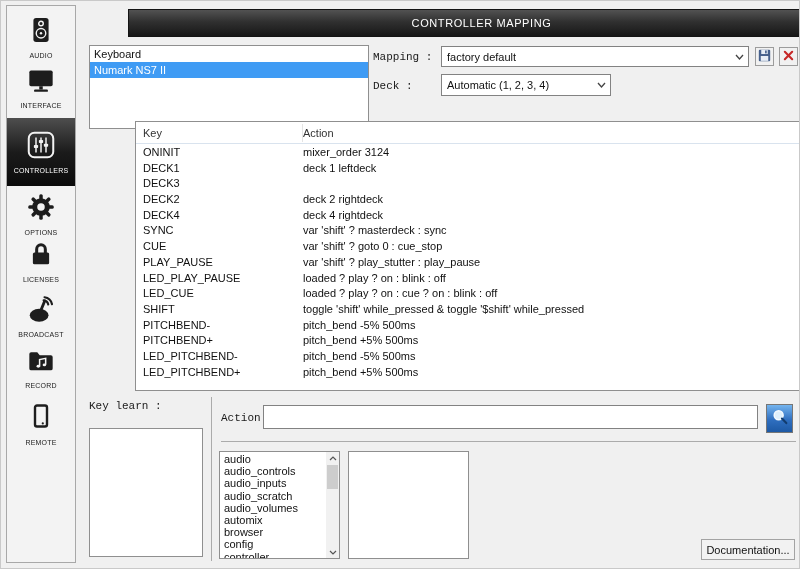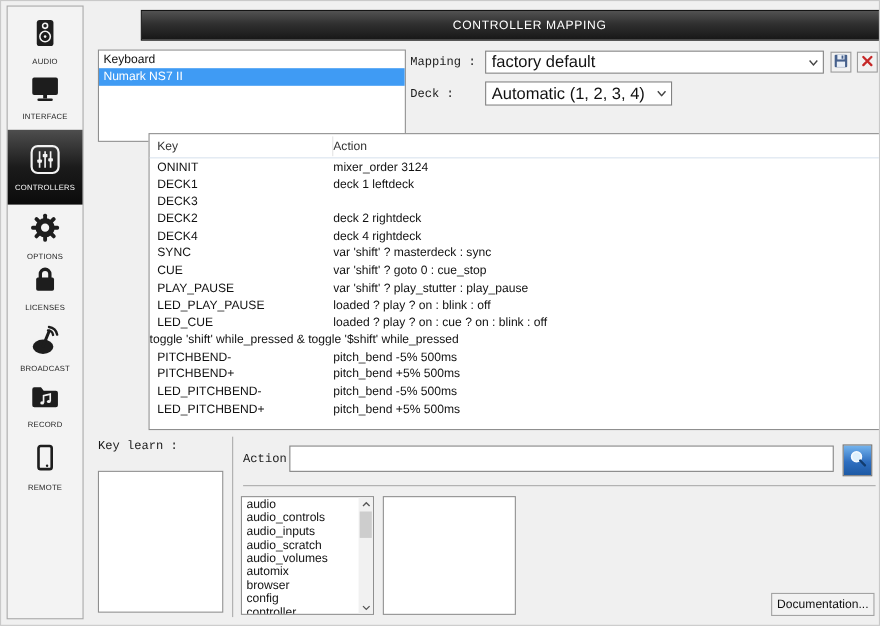--- a/index.html
+++ b/index.html
@@ -29,21 +29,21 @@
   
   .device-list { position:absolute; left:88px; top:44px; width:280px; height:84px;
     background:#fff; border:1px solid #8f8f8f; overflow:hidden; }
   .device-row { height:16px; line-height:16px; font-size:11px; padding-left:4px; color:#111; }
   .device-row.selected { background:#3f9bf4; color:#fff; }
 
   
   .fld-label { position:absolute; font-size:11px; color:#1a1a1a;font-family:Liberation Mono, monospace; }
   #mapping-label{left:372px;top:50px} #deck-label{left:372px;top:79px}
   .select { position:absolute; background:#fff; border:1px solid #828282;
-    font-size:15px; color:#111; display:flex; align-items:center;
+    font-size:11px; color:#111; display:flex; align-items:center;
     padding:0 18px 0 5px; cursor:pointer; }
   #mapping-select{left:440px;top:45px;width:308px;height:21px}
   #deck-select{left:440px;top:73px;width:170px;height:22px}
   .chev { position:absolute; right:4px; top:50%; transform:translateY(-50%); line-height:0; }
   .icon-btn { position:absolute; width:19px; height:19px; border:1px solid #9c9c9c;
     background:#f1f1f1; display:flex; align-items:center; justify-content:center; cursor:pointer; }
   #save-btn{left:754px;top:46px} #delete-btn{left:778px;top:46px}
 
   
   .map-table { position:absolute; left:88px; top:120px; width:707px; height:270px;
@@ -297,20 +297,21 @@
           <span class="c-key">LED_PLAY_PAUSE</span>
           <span class="c-action">loaded ? play ? on : blink : off</span>
         </div>
 
         <div class="mt-row">
           <span class="c-key">LED_CUE</span>
           <span class="c-action">loaded ? play ? on : cue ? on : blink : off</span>
         </div>
 
         <div class="mt-row">
+          <span class="c-key">SHIFT</span>
           <span class="c-action">toggle 'shift' while_pressed &amp; toggle '$shift' while_pressed</span>
         </div>
 
         <div class="mt-row">
           <span class="c-key">PITCHBEND-</span>
           <span class="c-action">pitch_bend -5% 500ms</span>
         </div>
 
         <div class="mt-row">
           <span class="c-key">PITCHBEND+</span>

